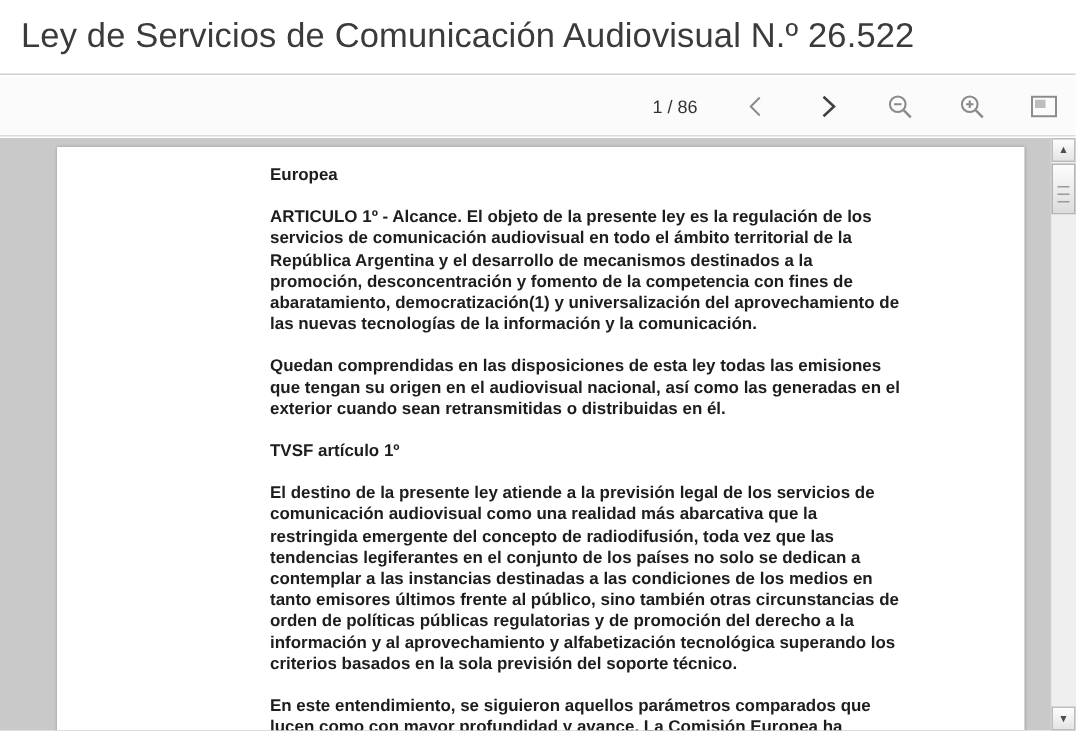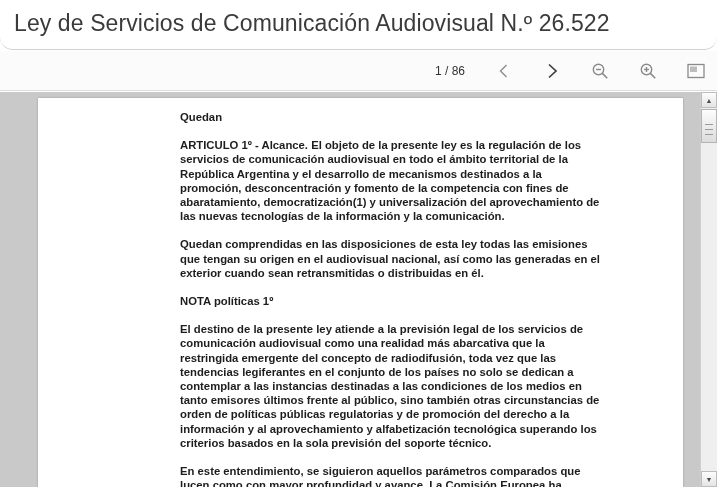--- a/index.html
+++ b/index.html
@@ -23,21 +23,20 @@
   }
   
   .titlebar {
     position: absolute;
     left: 0; top: 0;
     width: 717px;
     height: 50px;
     background: #ffffff;
     border-bottom: 1px solid #d0d0d0;
     box-sizing: border-box;
-    border-radius: 13px;
   }
   .doc-title {
     position: absolute;
     left: 14px;
     top: 10px;
     font-size: 23px;
     font-weight: normal;
     color: #3b3b3b;
     letter-spacing: 0.1px;
     white-space: nowrap;
@@ -235,24 +234,24 @@
         </svg>
       </button>
     </div>
   </div>
 
   <div class="page-area">
     <div class="gutter-left"></div>
 
     <div class="sheet">
       <div class="text-col">
-        <p class="bold">Quedan</p>
+        <p class="bold">Europea</p>
         <p class="bold">ARTICULO 1º - Alcance. El objeto de la presente ley es la regulación de los servicios de comunicación audiovisual en todo el ámbito territorial de la República Argentina y el desarrollo de mecanismos destinados a la promoción, desconcentración y fomento de la competencia con fines de abaratamiento, democratización(1) y universalización del aprovechamiento de las nuevas tecnologías de la información y la comunicación.</p>
         <p class="bold">Quedan comprendidas en las disposiciones de esta ley todas las emisiones que tengan su origen en el audiovisual nacional, así como las generadas en el exterior cuando sean retransmitidas o distribuidas en él.</p>
-        <p class="bold">NOTA políticas 1º</p>
+        <p class="bold">TVSF artículo 1º</p>
         <p class="bold">El destino de la presente ley atiende a la previsión legal de los servicios de comunicación audiovisual como una realidad más abarcativa que la restringida emergente del concepto de radiodifusión, toda vez que las tendencias legiferantes en el conjunto de los países no solo se dedican a contemplar a las instancias destinadas a las condiciones de los medios en tanto emisores últimos frente al público, sino también otras circunstancias de orden de políticas públicas regulatorias y de promoción del derecho a la información y al aprovechamiento y alfabetización tecnológica superando los criterios basados en la sola previsión del soporte técnico.</p>
         <p class="bold">En este entendimiento, se siguieron aquellos parámetros comparados que lucen como con mayor profundidad y avance. La Comisión Europea ha publicado el 13 de diciembre de 2005 una propuesta para la revisión de la directiva TVSF (Televisión sin Fronteras) que se consagra en diciembre de 2007. Esta propuesta</p>
       </div>
     </div>
   </div>
 
   <div class="scrollbar">
     <div class="sb-arrow up">
       <span>▲</span>
     </div>

